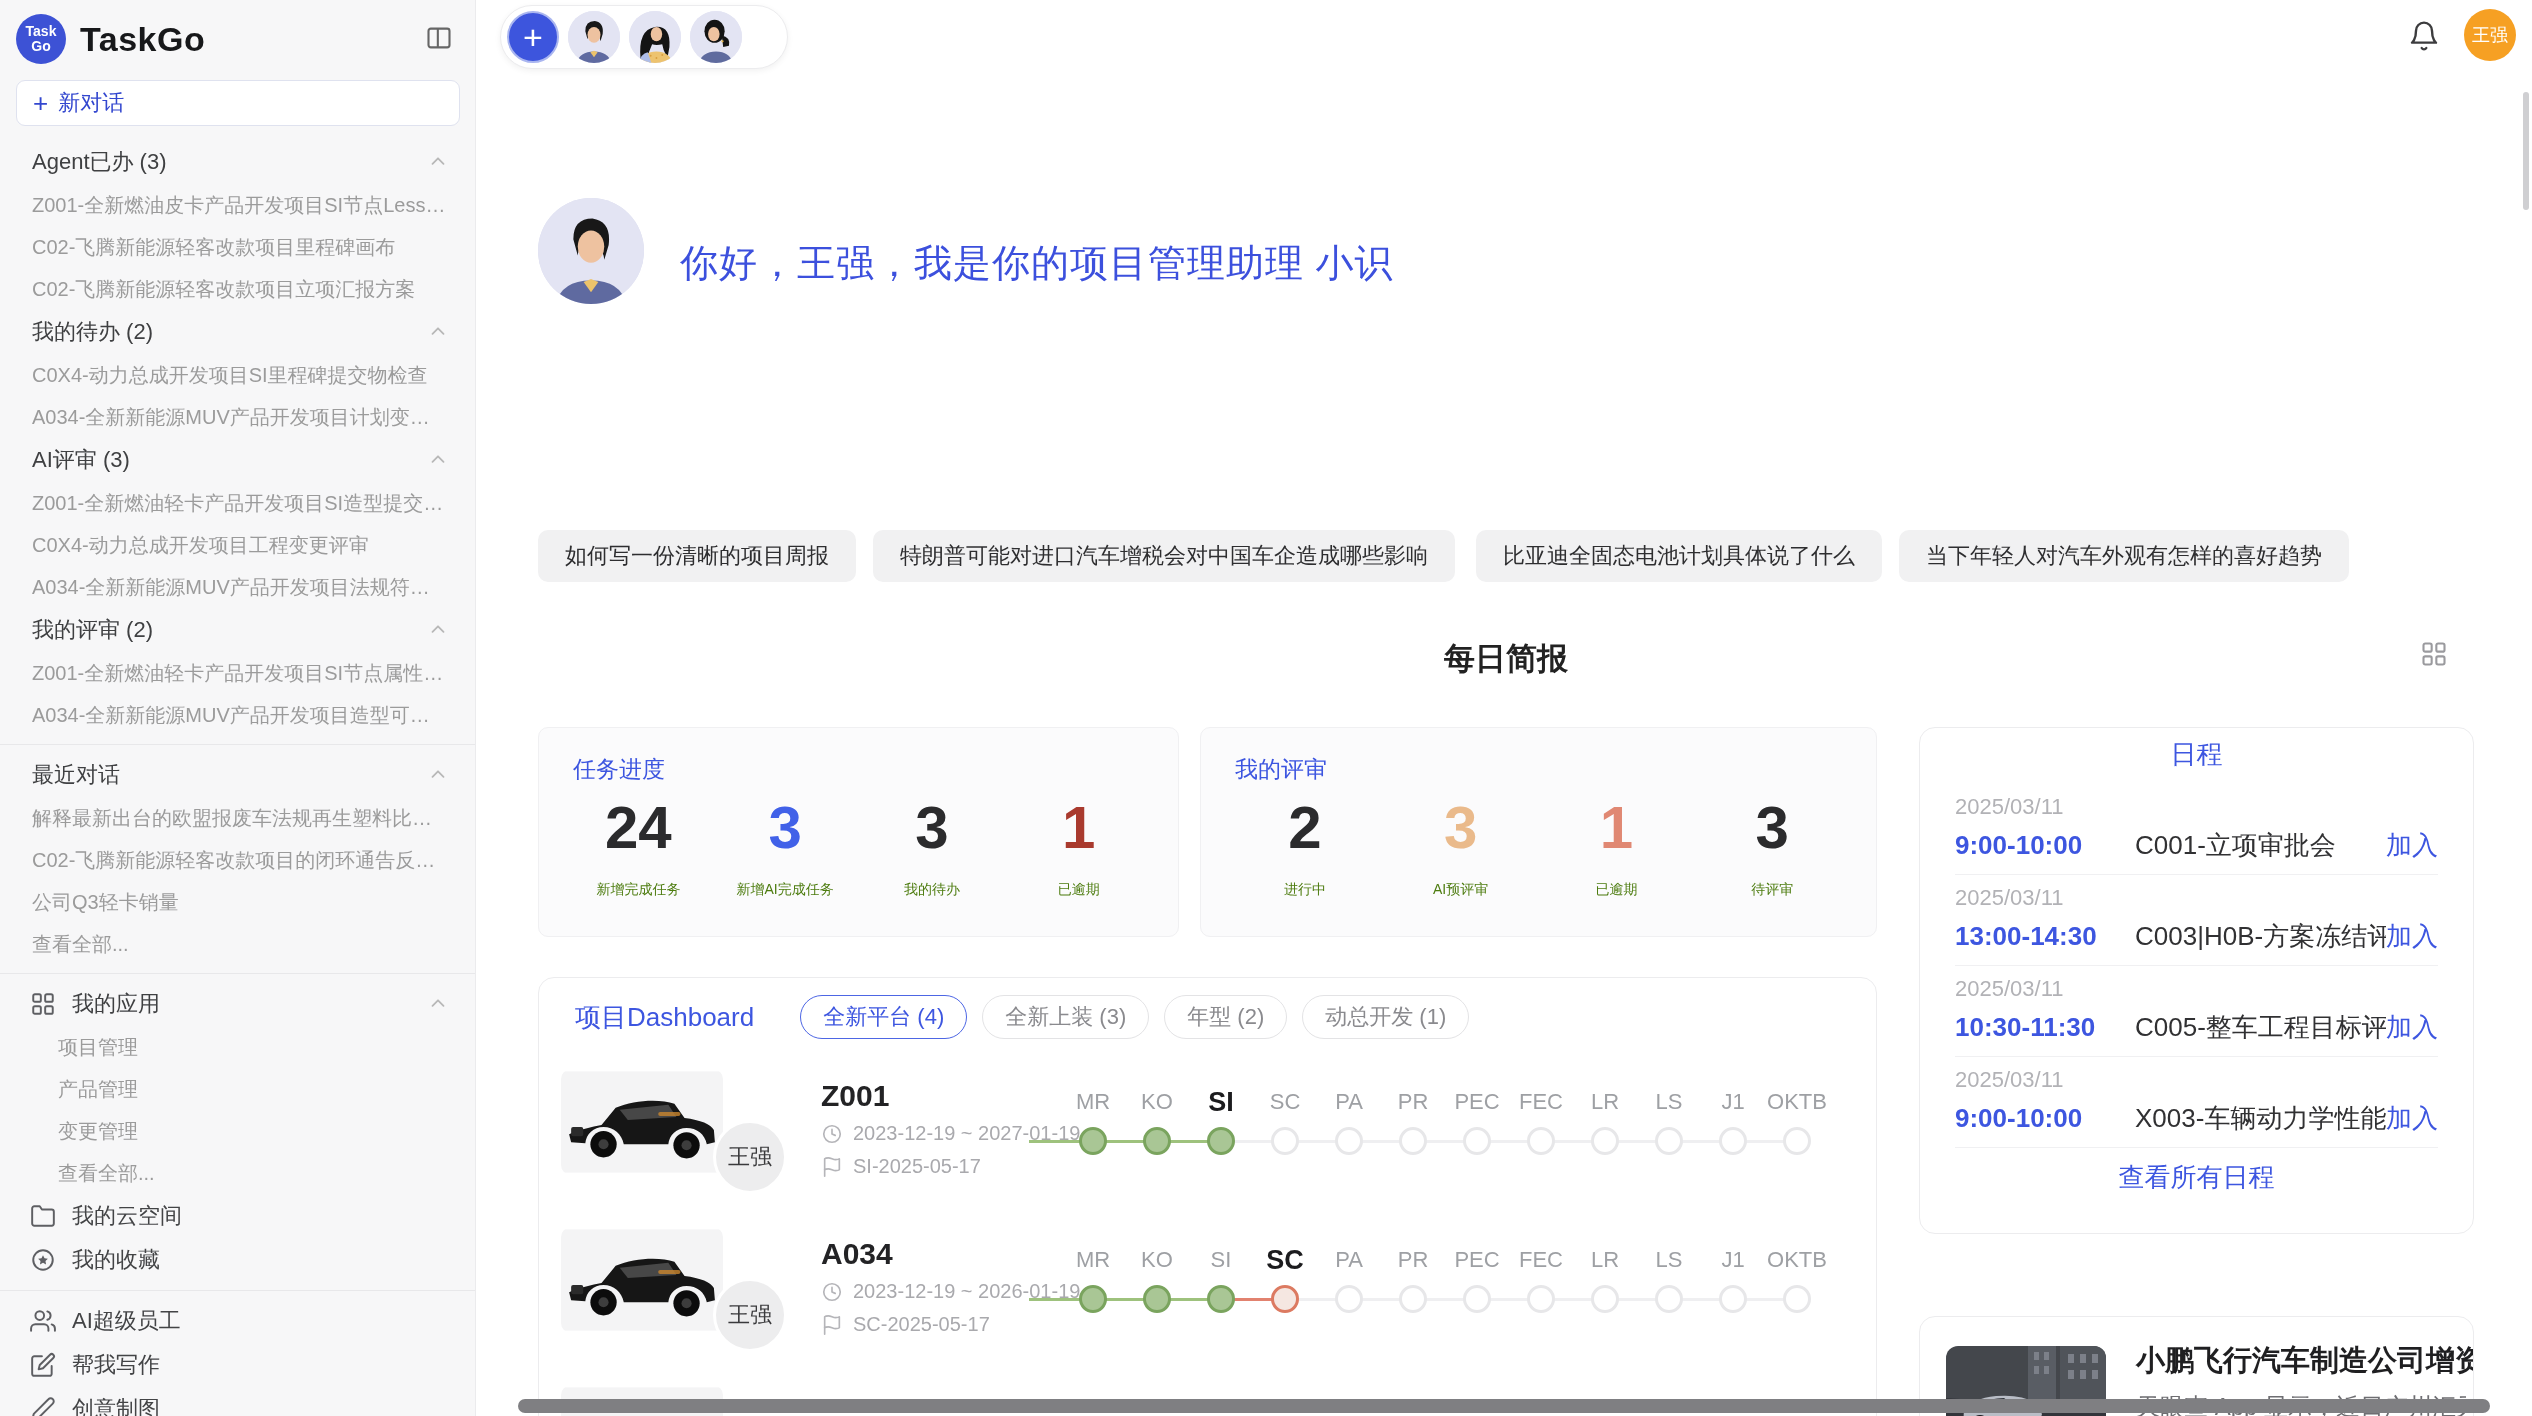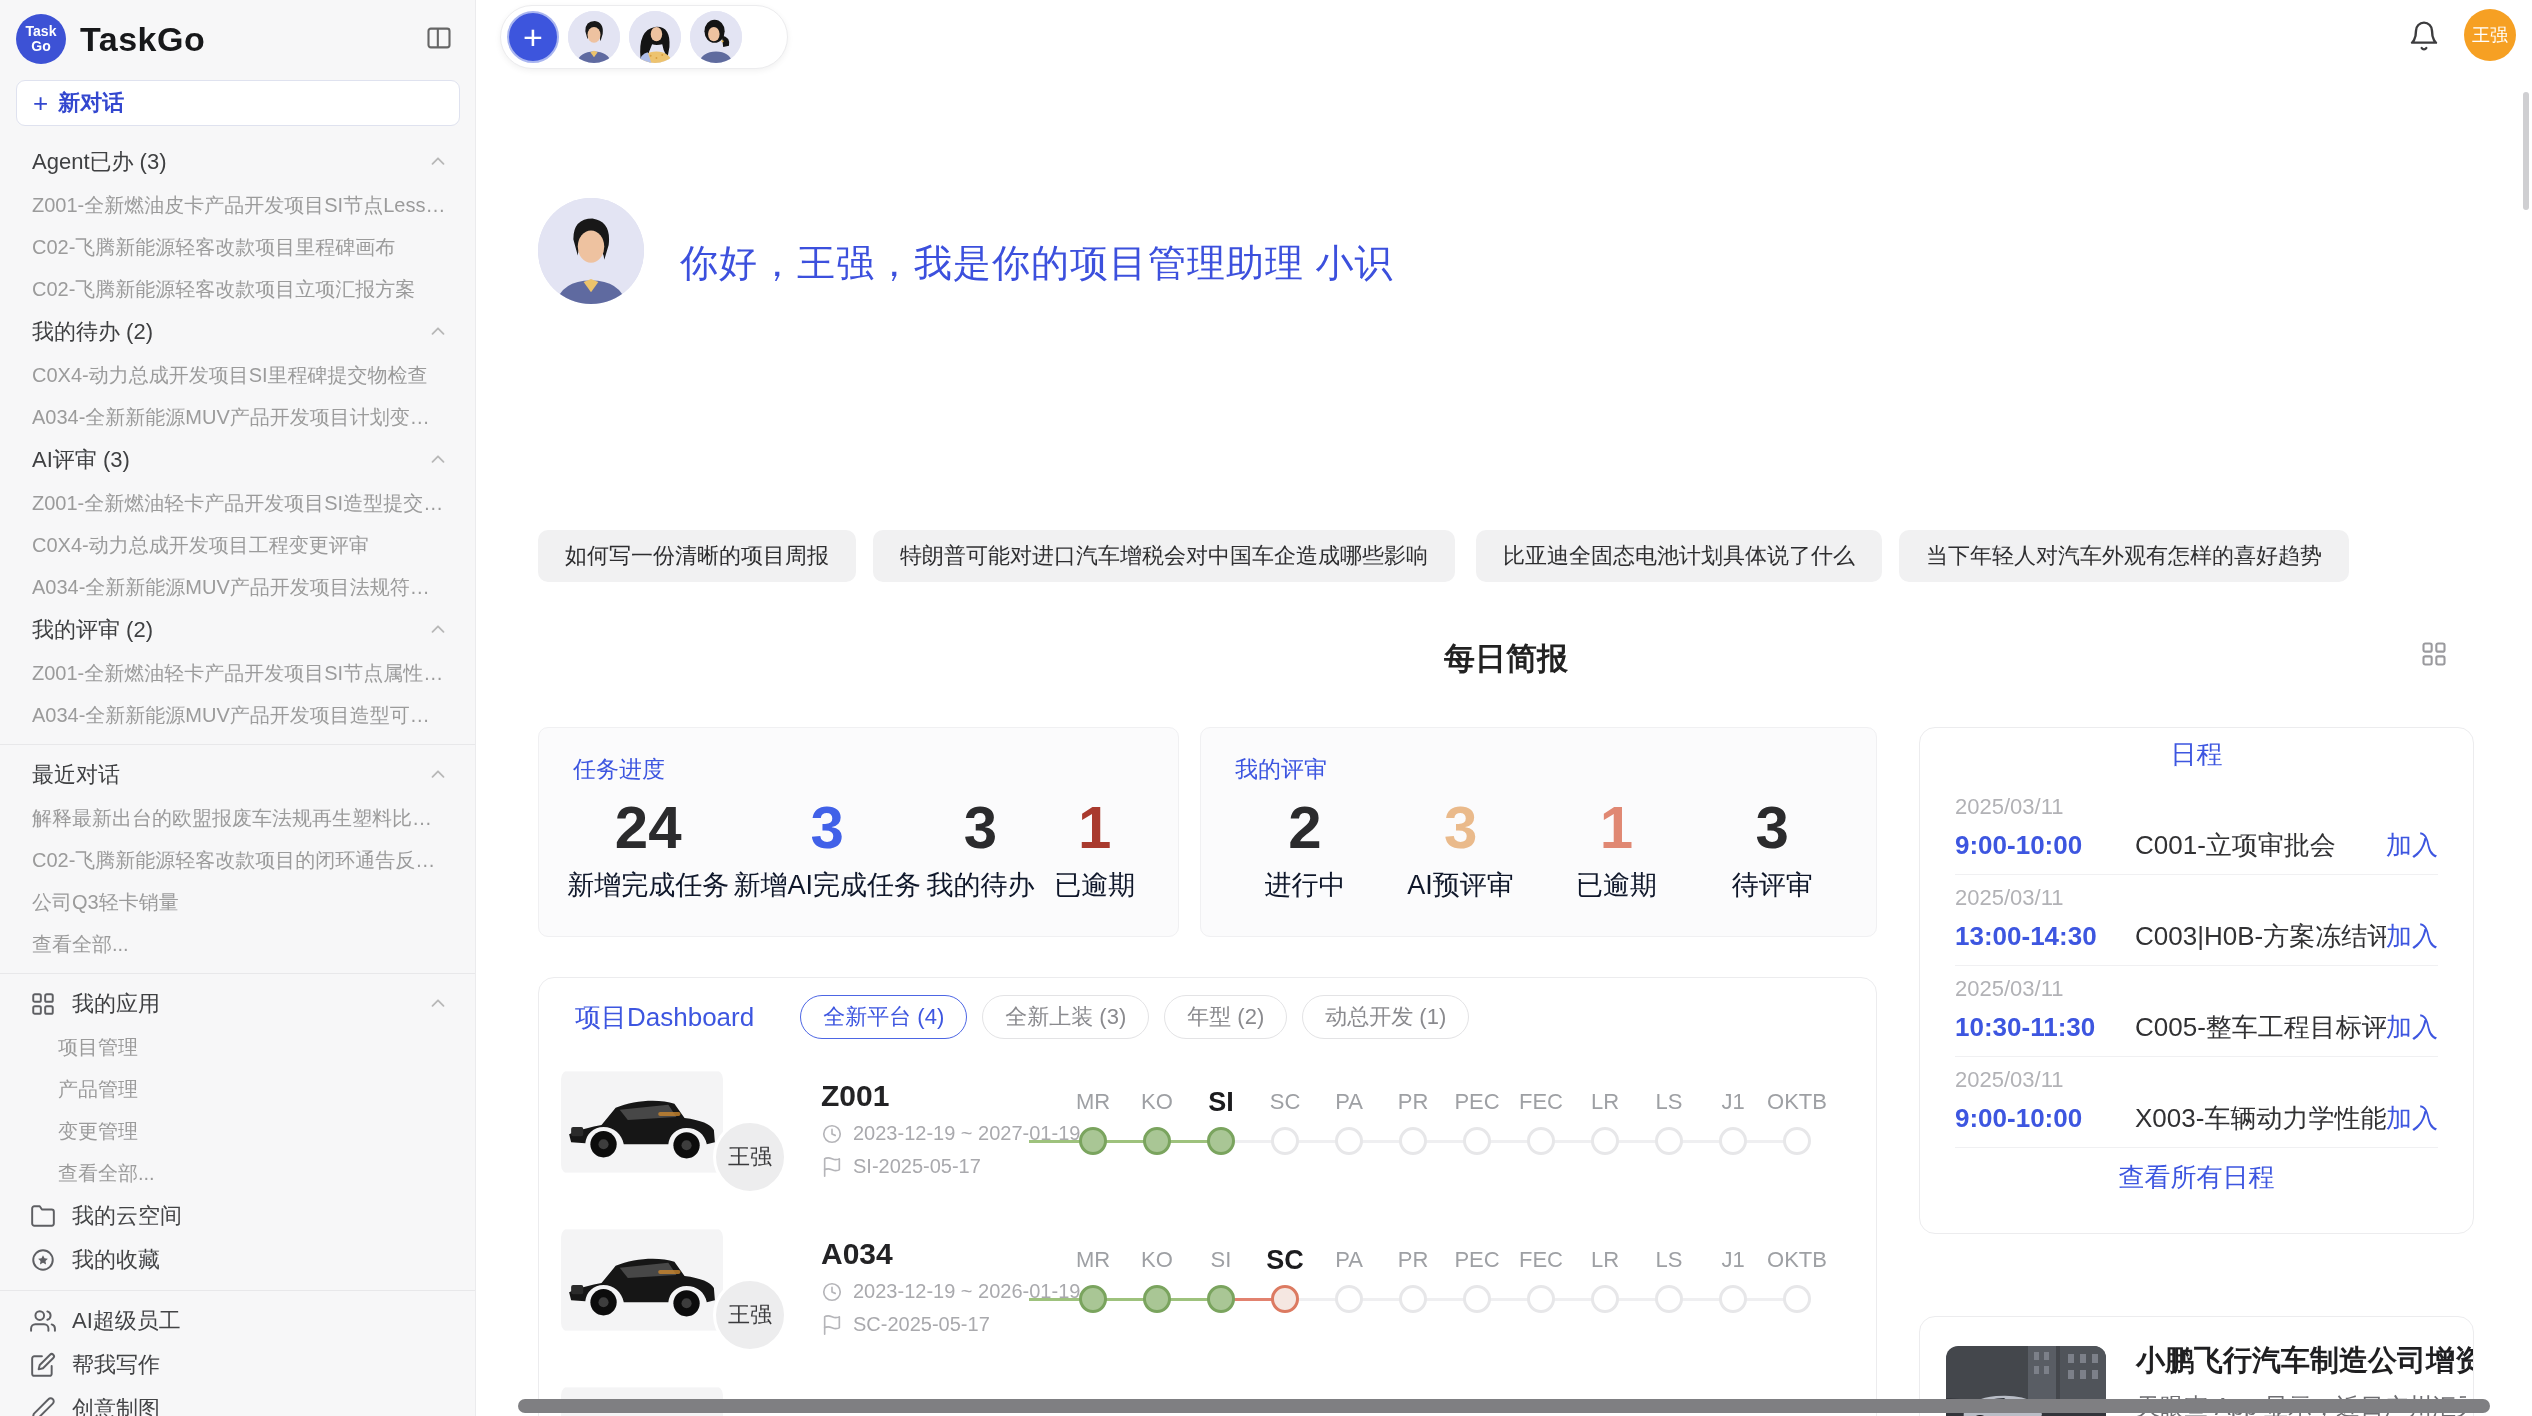--- a/index.html
+++ b/index.html
@@ -11,21 +11,21 @@
   .sidebar{position:absolute;left:0;top:0;width:476px;height:1416px;background:#f7f7f8;
            border-right:1px solid #ebebed;box-sizing:border-box}
   .sb-top{display:flex;align-items:center;padding:14px 20px 8px 16px;position:relative}
   .logo{width:50px;height:50px;border-radius:50%;background:#3d52d5;color:#fff;display:flex;
         flex-direction:column;align-items:center;justify-content:center;font-size:14px;line-height:15px;font-weight:700}
   .app-title{font-size:34px;font-weight:700;color:#17181a;margin-left:14px;letter-spacing:.5px}
   .sb-collapse{position:absolute;right:22px;top:24px;width:28px;height:28px;cursor:pointer;color:#666}
   .new-chat{margin:8px 16px 14px 16px;height:46px;background:#fff;border:1px solid #dfe2ef;border-radius:9px;
             display:flex;align-items:center;padding:0 16px;color:#3347cf;font-size:22px;cursor:pointer;box-sizing:border-box;width:444px}
   .new-chat .plus{font-size:26px;margin-right:10px;font-weight:400}
-  .new-chat .nc-label{font-weight:700}
+  .new-chat .nc-label{font-weight:400}
   .sb-header{display:flex;align-items:center;justify-content:space-between;padding:0 26px 0 32px;height:44px;cursor:pointer}
   .sb-header-label{font-size:22px;color:#3f4042}
   .chev{width:22px;height:22px;color:#b8b8b8}
   .sb-item{height:42px;line-height:42px;padding:0 26px 0 32px;font-size:20px;color:#9b9b9b;white-space:nowrap;
            overflow:hidden;text-overflow:ellipsis;cursor:pointer}
   .sb-item.sub{padding-left:58px}
   .sb-divider{height:1px;background:#e8e8ea;margin:8px 0}
   .sb-row{display:flex;align-items:center;height:44px;padding:0 26px 0 30px;cursor:pointer}
   .sb-row .ric{width:26px;height:26px;color:#5e5f63;flex:0 0 auto}
   .sb-row .rlabel{font-size:22px;color:#434446;margin-left:16px}
@@ -67,21 +67,21 @@
   .brief-title{position:absolute;left:62px;top:638px;width:1936px;text-align:center;font-size:31px;font-weight:700;color:#222}
   .brief-grid-ic{position:absolute;left:1944px;top:640px;width:28px;height:28px;color:#9a9a9e;cursor:pointer}
 
   .stat-card{position:absolute;top:727px;height:210px;background:#fbfbfc;border:1px solid #f0f0f2;border-radius:10px;box-sizing:border-box}
   .stat-card.c1{left:62px;width:641px}
   .stat-card.c2{left:724px;width:677px}
   .stat-title{font-size:23px;color:#3d56e0;padding:26px 0 0 34px}
   .stat-cols{display:flex;justify-content:space-around;padding:4px 26px 0 26px}
   .stat{display:flex;flex-direction:column;align-items:center;min-width:110px}
   .stat-num{font-size:60px;font-weight:600;line-height:78px}
-  .stat-label{font-size:27px;color:#0f172a;}
+  .stat-label{font-size:14px;color:#4d7c0f;margin-top:14px}
   .c-dark{color:#2b2b2d}.c-blue{color:#4161e8}.c-red{color:#a93a2e}.c-tan{color:#eaba8b}.c-salmon{color:#e08873}
 
   .dash-card{position:absolute;left:62px;top:977px;width:1339px;height:500px;background:#fff;border:1px solid #ececee;
              border-radius:16px;box-sizing:border-box;overflow:hidden}
   .dash-head{display:flex;align-items:center;height:78px;padding:0 36px}
   .dash-title{font-size:26px;color:#3d56e0}
   .dash-filters{display:flex;gap:15px;margin-left:46px}
   .fchip{height:42px;border-radius:999px;display:flex;align-items:center;padding:0 22px;font-size:22px;cursor:pointer;
          border:1px solid #e3e3e5;color:#8a8a8e;background:#fff}
   .fchip.active{border:1px solid #4d66e4;color:#3d56e0}

